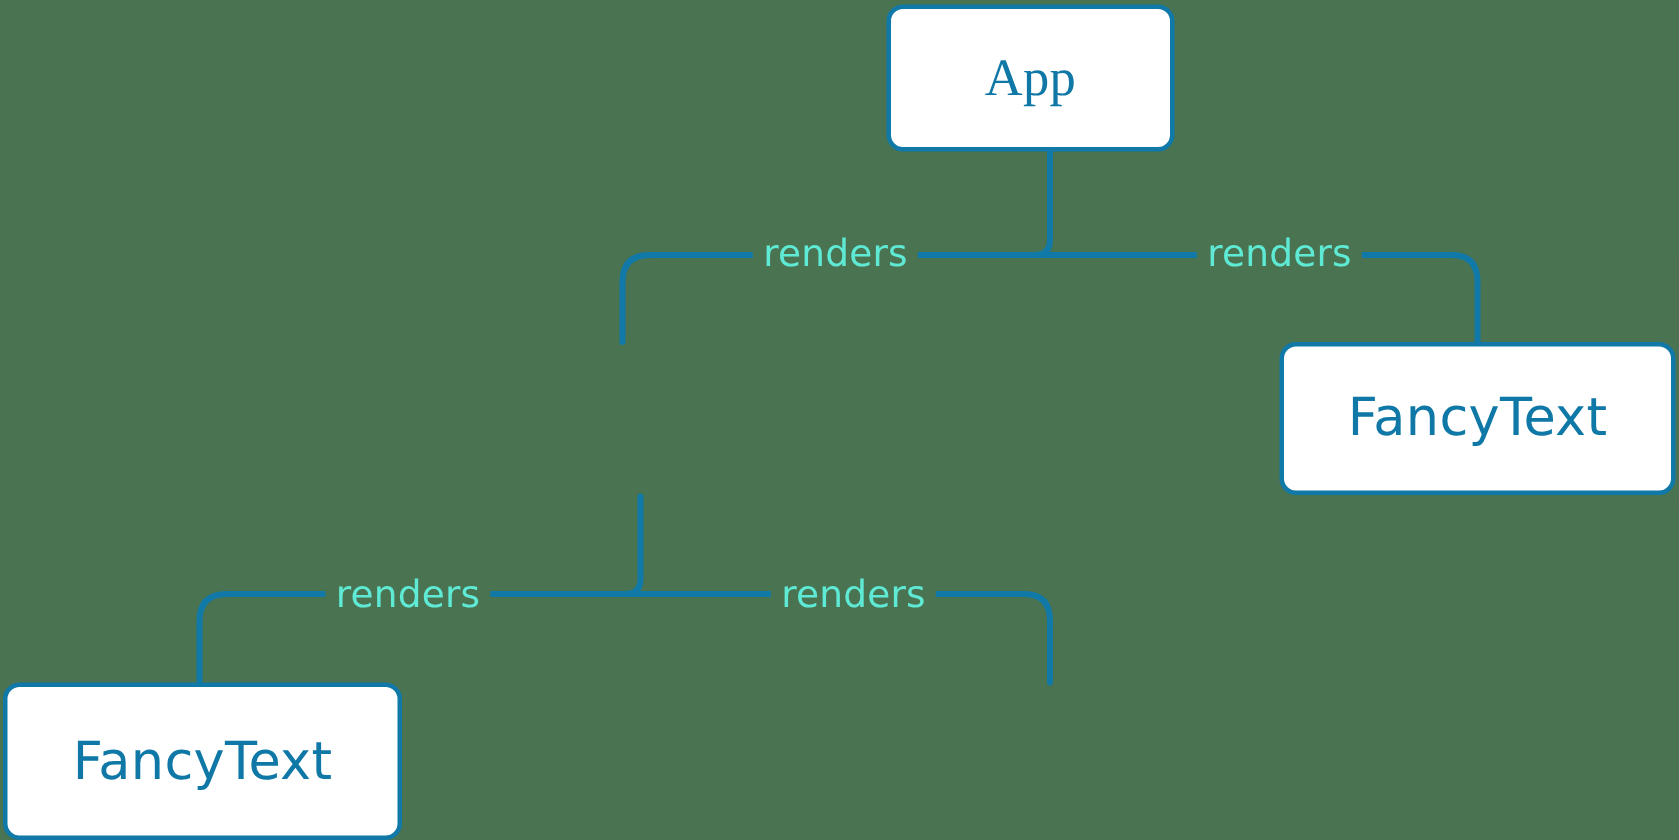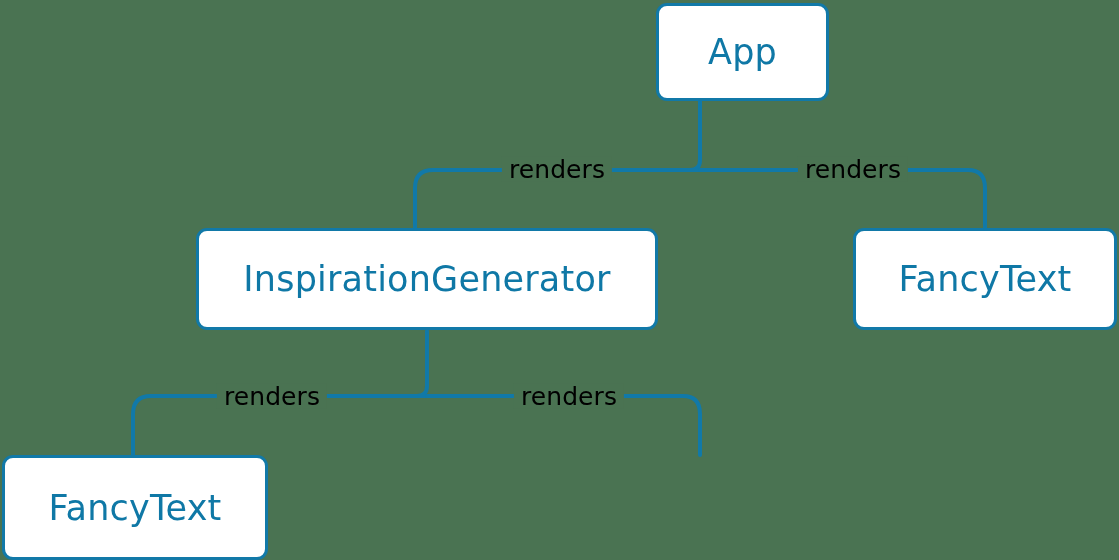--- a/index.html
+++ b/index.html
@@ -38,21 +38,21 @@
     color: #0f78a6;
     font-size: 35px;
     font-weight: 400;
     letter-spacing: 0.2px;
     white-space: nowrap;
     font-family: "DejaVu Sans", sans-serif;
     z-index: 2;
   }
   .edge-label {
     position: absolute;
-    color: #000000;
+    color: #5eead4;
     font-size: 25px;
     font-weight: 500;
     letter-spacing: 0.1px;
     white-space: nowrap;
     font-family: "DejaVu Sans", sans-serif;
     z-index: 3;
     background: #4a7352;
     padding: 0 7px;
     line-height: 1;
   }
@@ -66,27 +66,24 @@
     <g fill="none" stroke="#1179a8" stroke-width="4" stroke-linecap="round" stroke-linejoin="round">
       <path d="M700,101 L700,160 Q700,170 690,170"></path>
       <path d="M700,170 Q690,170 690,170 L433,170 Q415,170 415,188 L415,228"></path>
       <path d="M700,170 L968,170 Q985,170 985,188 L985,228"></path>
       <path d="M427,331 L427,386 Q427,396 417,396"></path>
       <path d="M427,396 L151,396 Q133,396 133,414 L133,455"></path>
       <path d="M427,396 L683,396 Q700,396 700,414 L700,455"></path>
     </g>
   </svg>
 
-  <div class="node" style="left:656px; top:3px; width:173px; height:98px;">
+  <div class="node" style="left:591px; top:3px; width:192px; height:98px;font-family:Liberation Serif, serif;">
     <span>App</span>
   </div>
 
-  <div class="node" style="left:196px; top:228px; width:462px; height:102px;">
-    <span>InspirationGenerator</span>
-  </div>
 
   <div class="node" style="left:853px; top:228px; width:264px; height:102px;">
     <span>FancyText</span>
   </div>
 
   <div class="node" style="left:2px; top:455px; width:266px; height:105px;">
     <span>FancyText</span>
   </div>
 
 

